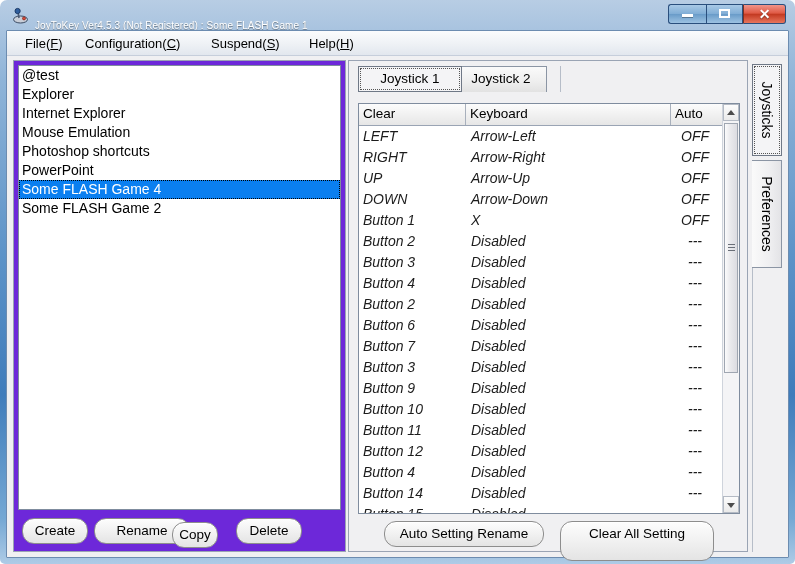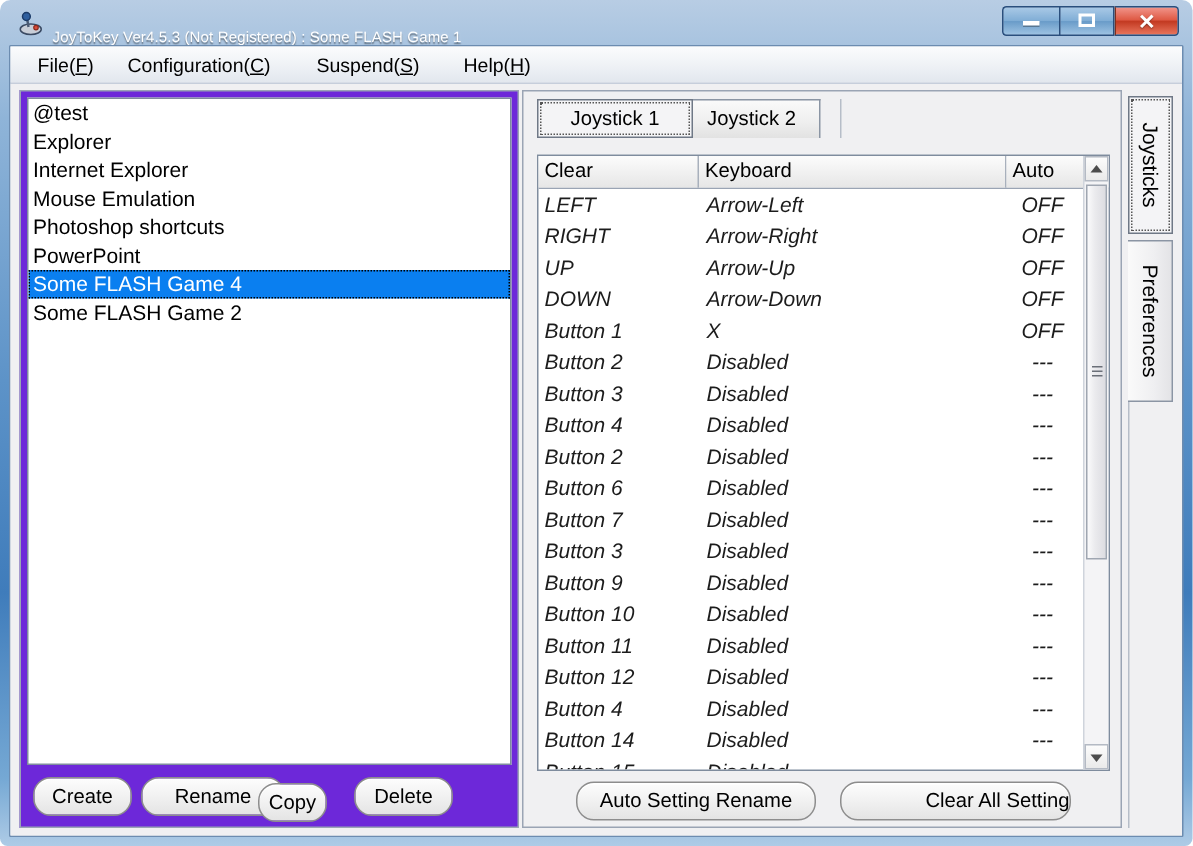--- a/index.html
+++ b/index.html
@@ -333,21 +333,21 @@
     display: block; height: 1px; background: #6a6f78; margin-bottom: 2px;
   }
 
   
   #right-buttons {
     position: absolute;
     left: 9px; top: 458px;
     width: 382px; height: 30px;
   }
   #btn-wizard { left: 26px;  top: 2px; width: 160px; height: 26px; line-height: 24px; }
-  #btn-clear  { left: 202px; top: 2px; width: 154px; height: 26px; line-height: 24px; text-align: right; }
+  #btn-clear  { left: 202px; top: 2px; width: 154px; height: 40px; line-height: 24px; }
 
   
   #vtabs {
     position: absolute;
     left: 743px; top: 4px;
     width: 36px; height: 492px;
     background: #f0f0f2;
   }
   .vtab {
     position: absolute;

